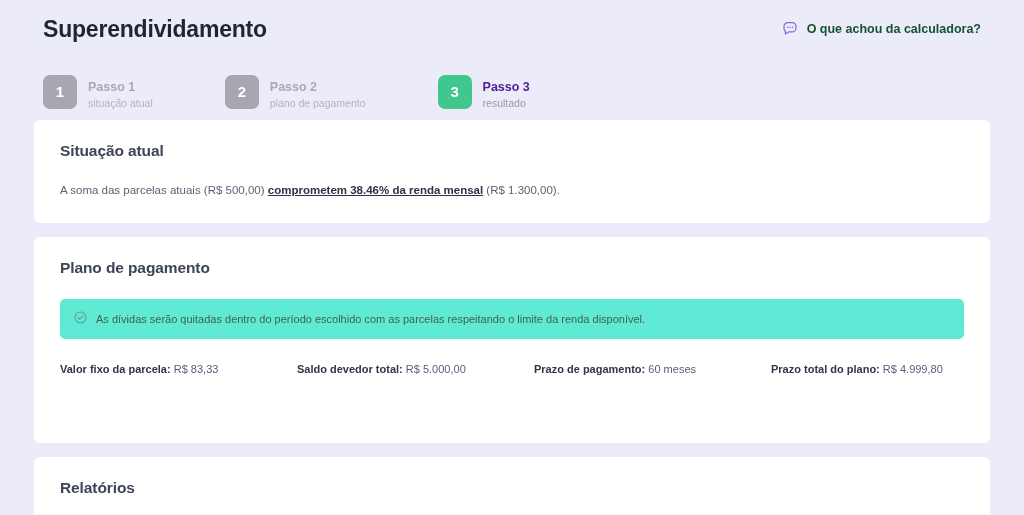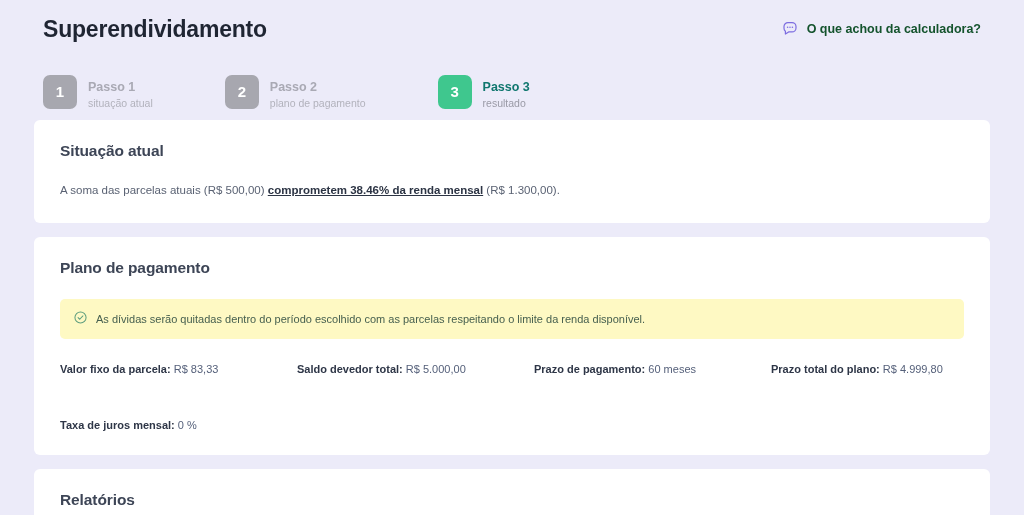--- a/index.html
+++ b/index.html
@@ -82,21 +82,21 @@
     flex: 0 0 auto;
   }
   .step.active .step-badge { background: #3FC78E; }
 
   .step-text { line-height: 1.32; margin-top: 6px; }
   .step-name {
     font-size: 12.5px;
     font-weight: 700;
     color: #A9A9B4;
   }
-  .step.active .step-name { color: #0f766e; text-align: right; }
+  .step.active .step-name { color: #4c1d95; text-align: right; }
   .step-sub {
     font-size: 10.5px;
     color: #B2B2BC;
     margin-top: 1px;
   }
   .step.active .step-sub { color: #9A9AA6; }
 
   
   .card {
     background: #FFFFFF;
@@ -115,21 +115,21 @@
 
   .summary-text {
     font-size: 11.5px;
     color: #5A6273;
     line-height: 1.5;
   }
   .summary-text b { color: #2C3444; font-weight: 700; text-decoration: underline; }
 
   
   .alert {
-    background: #fef9c3;
+    background: #5eead4;
     border-radius: 5px;
     padding: 11px 14px;
     display: flex;
     align-items: center;
     gap: 9px;
     margin-bottom: 24px;
   }
   .alert-text {
     font-size: 11px;
     color: #47604F;
@@ -230,24 +230,20 @@
         <span class="v">R$ 5.000,00</span>
       </div>
       <div class="detail-item">
         <span class="k">Prazo de pagamento:</span>
         <span class="v">60 meses</span>
       </div>
       <div class="detail-item">
         <span class="k">Prazo total do plano:</span>
         <span class="v">R$ 4.999,80</span>
       </div>
-      <div class="detail-item">
-        <span class="k">Taxa de juros mensal:</span>
-        <span class="v">0 %</span>
-      </div>
       <div></div>
     </div>
   </div>
 
   <div class="card card-reports">
     <div class="card-title">Relatórios</div>
 
   </div>
 
 </div>

